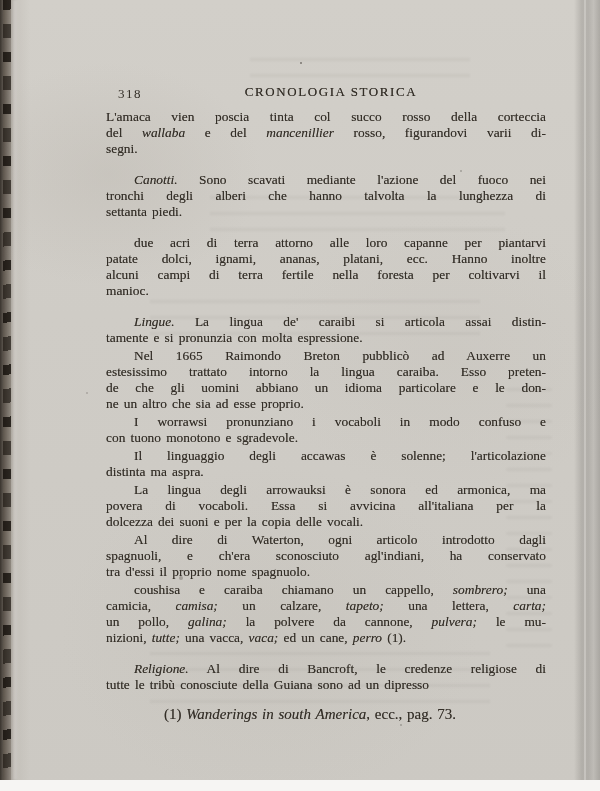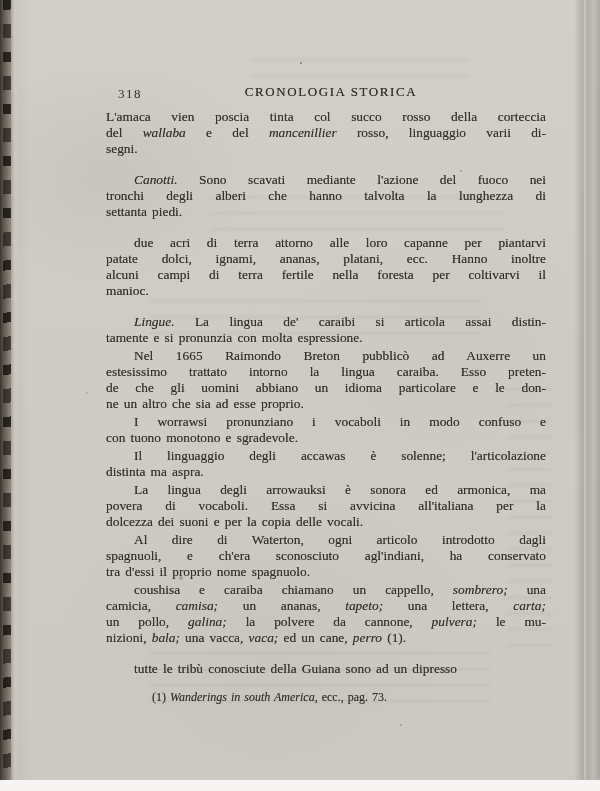--- a/index.html
+++ b/index.html
@@ -90,22 +90,22 @@
     text-shadow: 0 0 .45px rgba(51,46,39,.55);
   }
   .para { margin:2px; }
   .para.gap { margin-top:15px; }
   .line { text-align:justify; text-align-last:justify; height:16px; overflow:hidden; }
   .line.last { text-align-last:left; }
   .para.indent .line:first-child { text-indent:28px; }
   i { font-style:italic; }
 
   .footnote {
-    margin-top:13px; margin-left:48px;
-    font-size:12px; word-spacing:1px;
+    margin-top:13px; margin-left:60px;
+    font-size:15px; word-spacing:1px;
     text-shadow: 0 0 .4px rgba(51,46,39,.5);
   }
 </style>
 </head>
 <body>
 
 <div class="scan">
 
   <div class="ghost g5"></div>
   <div class="ghost g1"></div>
@@ -120,21 +120,21 @@
 
   <div class="content">
     <div class="header">
       <span class="pagenum">318</span>
       <span class="title">CRONOLOGIA STORICA</span>
     </div>
 
     <div class="body">
         <div class="para">
           <div class="line"><span>L'amaca vien poscia tinta col succo rosso della corteccia</span></div>
-          <div class="line"><span>del </span><i>wallaba</i><span> e del </span><i>mancenillier</i><span> rosso, linguaggio varii di-</span></div>
+          <div class="line"><span>del </span><i>wallaba</i><span> e del </span><i>mancenillier</i><span> rosso, figurandovi varii di-</span></div>
           <div class="line last"><span>segni.</span></div>
         </div>
         <div class="para indent gap">
           <div class="line"><i>Canotti.</i><span> Sono scavati mediante l'azione del fuoco nei</span></div>
           <div class="line"><span>tronchi degli alberi che hanno talvolta la lunghezza di</span></div>
           <div class="line last"><span>settanta piedi.</span></div>
         </div>
         <div class="para indent gap">
           <div class="line"><span>due acri di terra attorno alle loro capanne per piantarvi</span></div>
           <div class="line"><span>patate dolci, ignami, ananas, platani, ecc. Hanno inoltre</span></div>
@@ -164,25 +164,26 @@
           <div class="line"><span>povera di vocaboli. Essa si avvicina all'italiana per la</span></div>
           <div class="line last"><span>dolcezza dei suoni e per la copia delle vocali.</span></div>
         </div>
         <div class="para indent">
           <div class="line"><span>Al dire di Waterton, ogni articolo introdotto dagli</span></div>
           <div class="line"><span>spagnuoli, e ch'era sconosciuto agl'indiani, ha conservato</span></div>
           <div class="line last"><span>tra d'essi il proprio nome spagnuolo.</span></div>
         </div>
         <div class="para indent">
           <div class="line"><span>coushisa e caraiba chiamano un cappello, </span><i>sombrero;</i><span> una</span></div>
-          <div class="line"><span>camicia, </span><i>camisa;</i><span> un ananas, </span><i>tapeto;</i><span> una lettera, </span><i>carta;</i></div>
+          <div class="line"><span>camicia, </span><i>camisa;</i><span> un calzare, </span><i>tapeto;</i><span> una lettera, </span><i>carta;</i></div>
           <div class="line"><span>un pollo, </span><i>galina;</i><span> la polvere da cannone, </span><i>pulvera;</i><span> le mu-</span></div>
-          <div class="line last"><span>nizioni, </span><i>bala;</i><span> una vacca, </span><i>vaca;</i><span> ed un cane, </span><i>perro</i><span> (1).</span></div>
+          <div class="line last"><span>nizioni, </span><i>tutte;</i><span> una vacca, </span><i>vaca;</i><span> ed un cane, </span><i>perro</i><span> (1).</span></div>
         </div>
         <div class="para indent gap">
+          <div class="line"><i>Religione.</i><span> Al dire di Bancroft, le credenze religiose di</span></div>
           <div class="line last"><span>tutte le tribù conosciute della Guiana sono ad un dipresso</span></div>
         </div>
       </div>
 
     <div class="footnote"><span>(1) </span><i>Wanderings in south America</i><span>, ecc., pag. 73.</span></div>
   </div>
 
 </div>
 
 </body></html>

